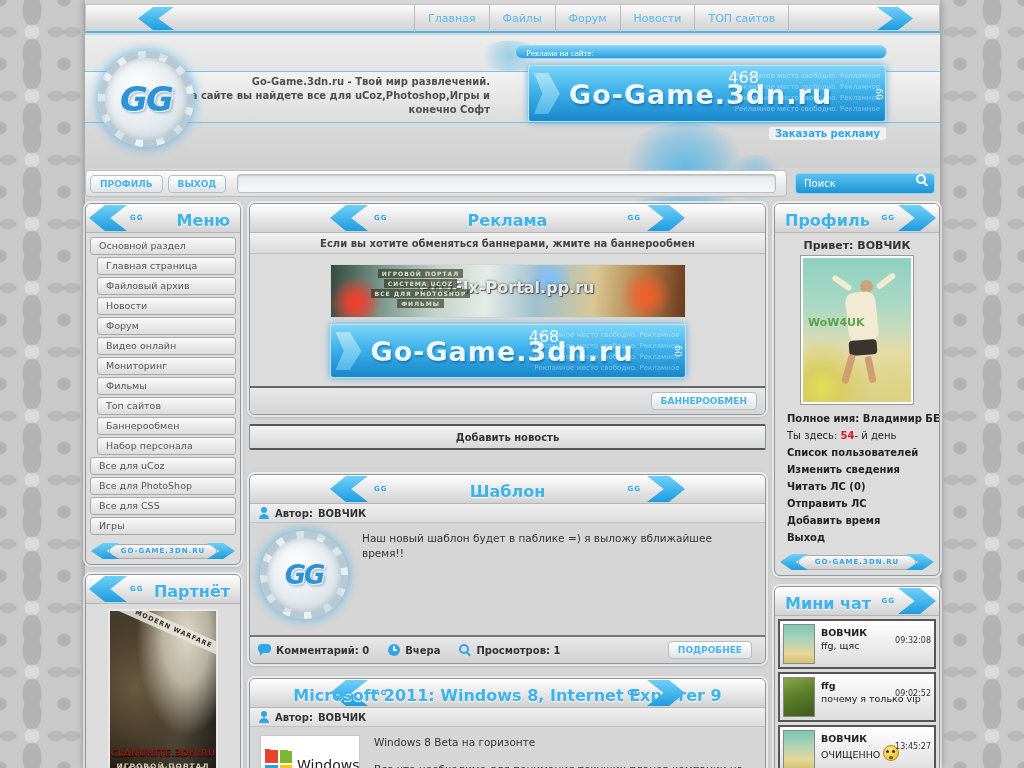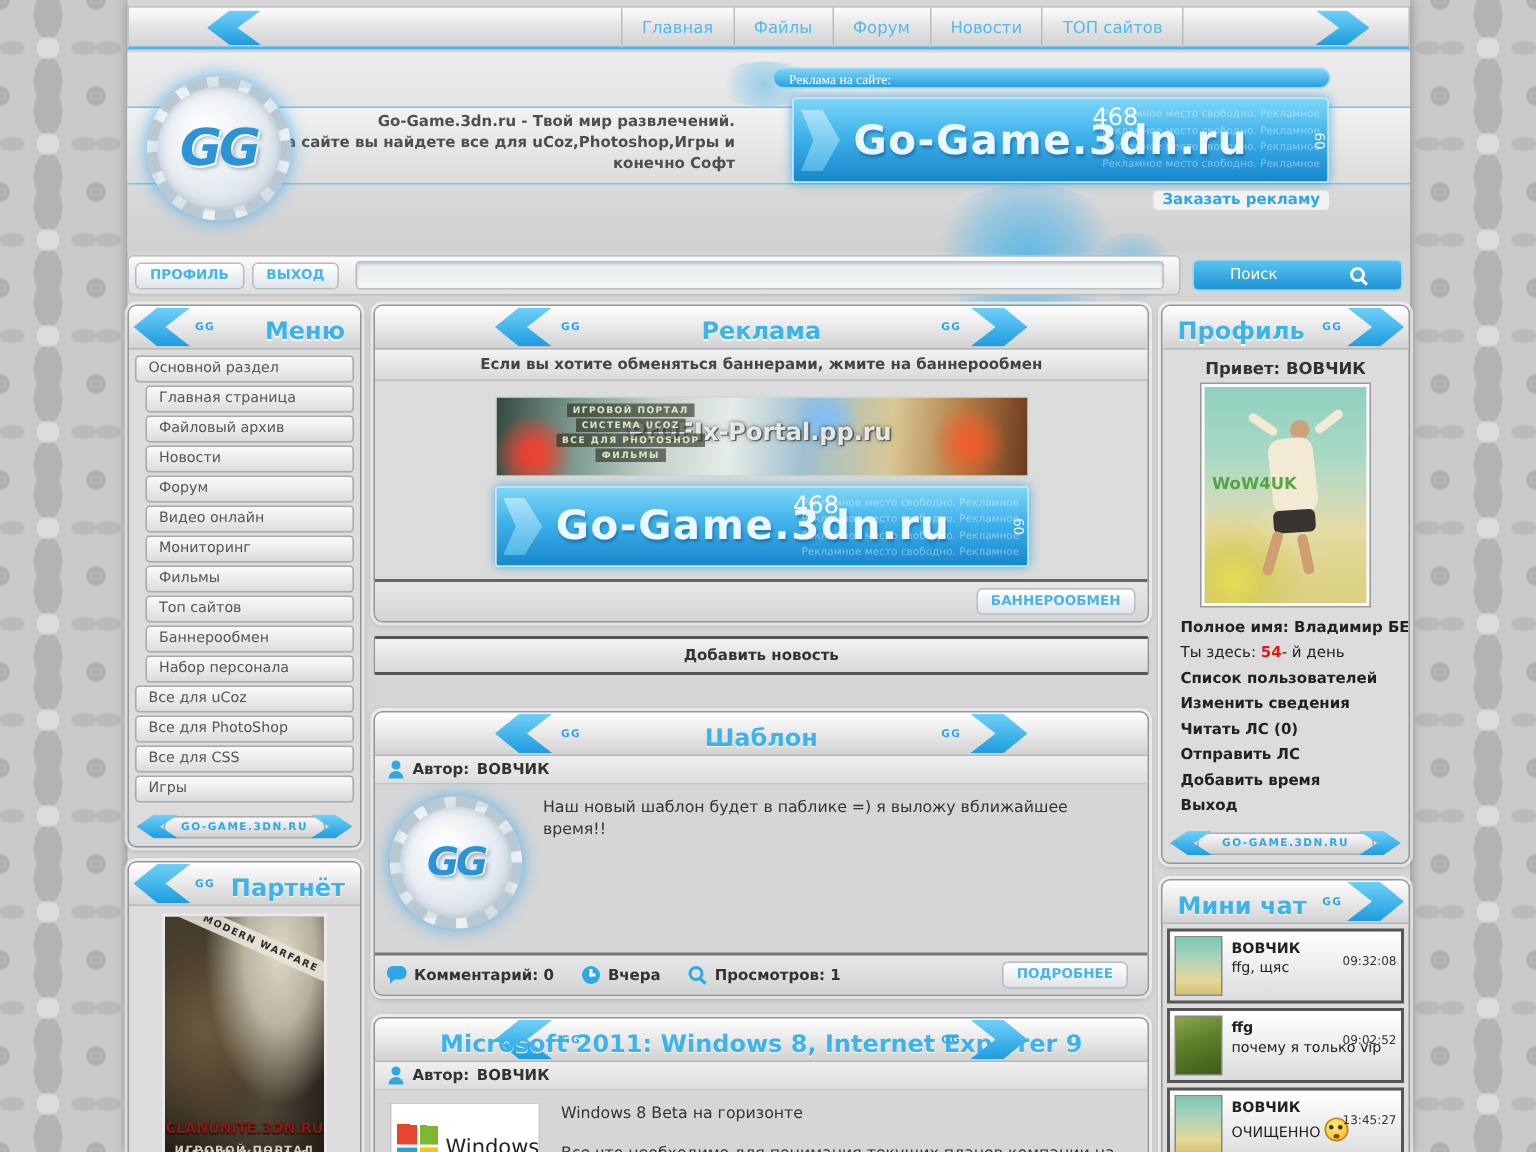--- a/index.html
+++ b/index.html
@@ -63,21 +63,21 @@
   .bb-free div{white-space:nowrap;}
 
   
   .userbar{position:absolute;top:170px;left:0;right:0;height:27px;display:flex;align-items:center;}
   .ub-panel{flex:1;height:27px;margin-right:8px;background:linear-gradient(#fbfbfb,#dedede);border:1px solid #bdbdbd;border-radius:4px;
     display:flex;align-items:center;padding:0 4px;box-sizing:border-box;}
   .pill-btn{background:linear-gradient(#ffffff,#dfe4e8);border:1px solid #b5bcc2;border-radius:4px;color:#49b4e8;font-weight:bold;
     font-size:9px;padding:3px 9px;margin-right:5px;cursor:pointer;font-family:inherit;white-space:nowrap;}
   .ub-track{flex:1;height:17px;margin:0 6px;background:linear-gradient(#e6ebee,#f6f8f9);border:1px solid #b8bec2;border-radius:3px;box-shadow:inset 0 1px 2px rgba(0,0,0,.18);}
   .search{width:140px;height:21px;margin-right:5px;background:linear-gradient(#59c3f0,#1f93d6);border:1px solid #8ed7f7;border-radius:4px;
-    display:flex;align-items:center;padding:0 22px;box-sizing:border-box;}
+    display:flex;padding:0 6px;box-sizing:border-box;}
   .search-input{flex:1;background:transparent;border:none;outline:none;color:#fff;font-size:10px;font-family:inherit;min-width:0;}
   .search-input::placeholder{color:#fff;opacity:1;}
   .icon-mag{width:12px;height:12px;position:relative;flex:none;}
   .icon-mag::before{content:"";position:absolute;left:0;top:0;width:6px;height:6px;border:2px solid #fff;border-radius:50%;}
   .icon-mag::after{content:"";position:absolute;right:0;bottom:1px;width:5px;height:2px;background:#fff;transform:rotate(45deg);}
   .icon-mag.blue::before{border-color:#2da7e6;}
   .icon-mag.blue::after{background:#2da7e6;}
 
   
   .cols{position:absolute;top:203px;left:0;right:0;display:flex;gap:8px;align-items:flex-start;}

